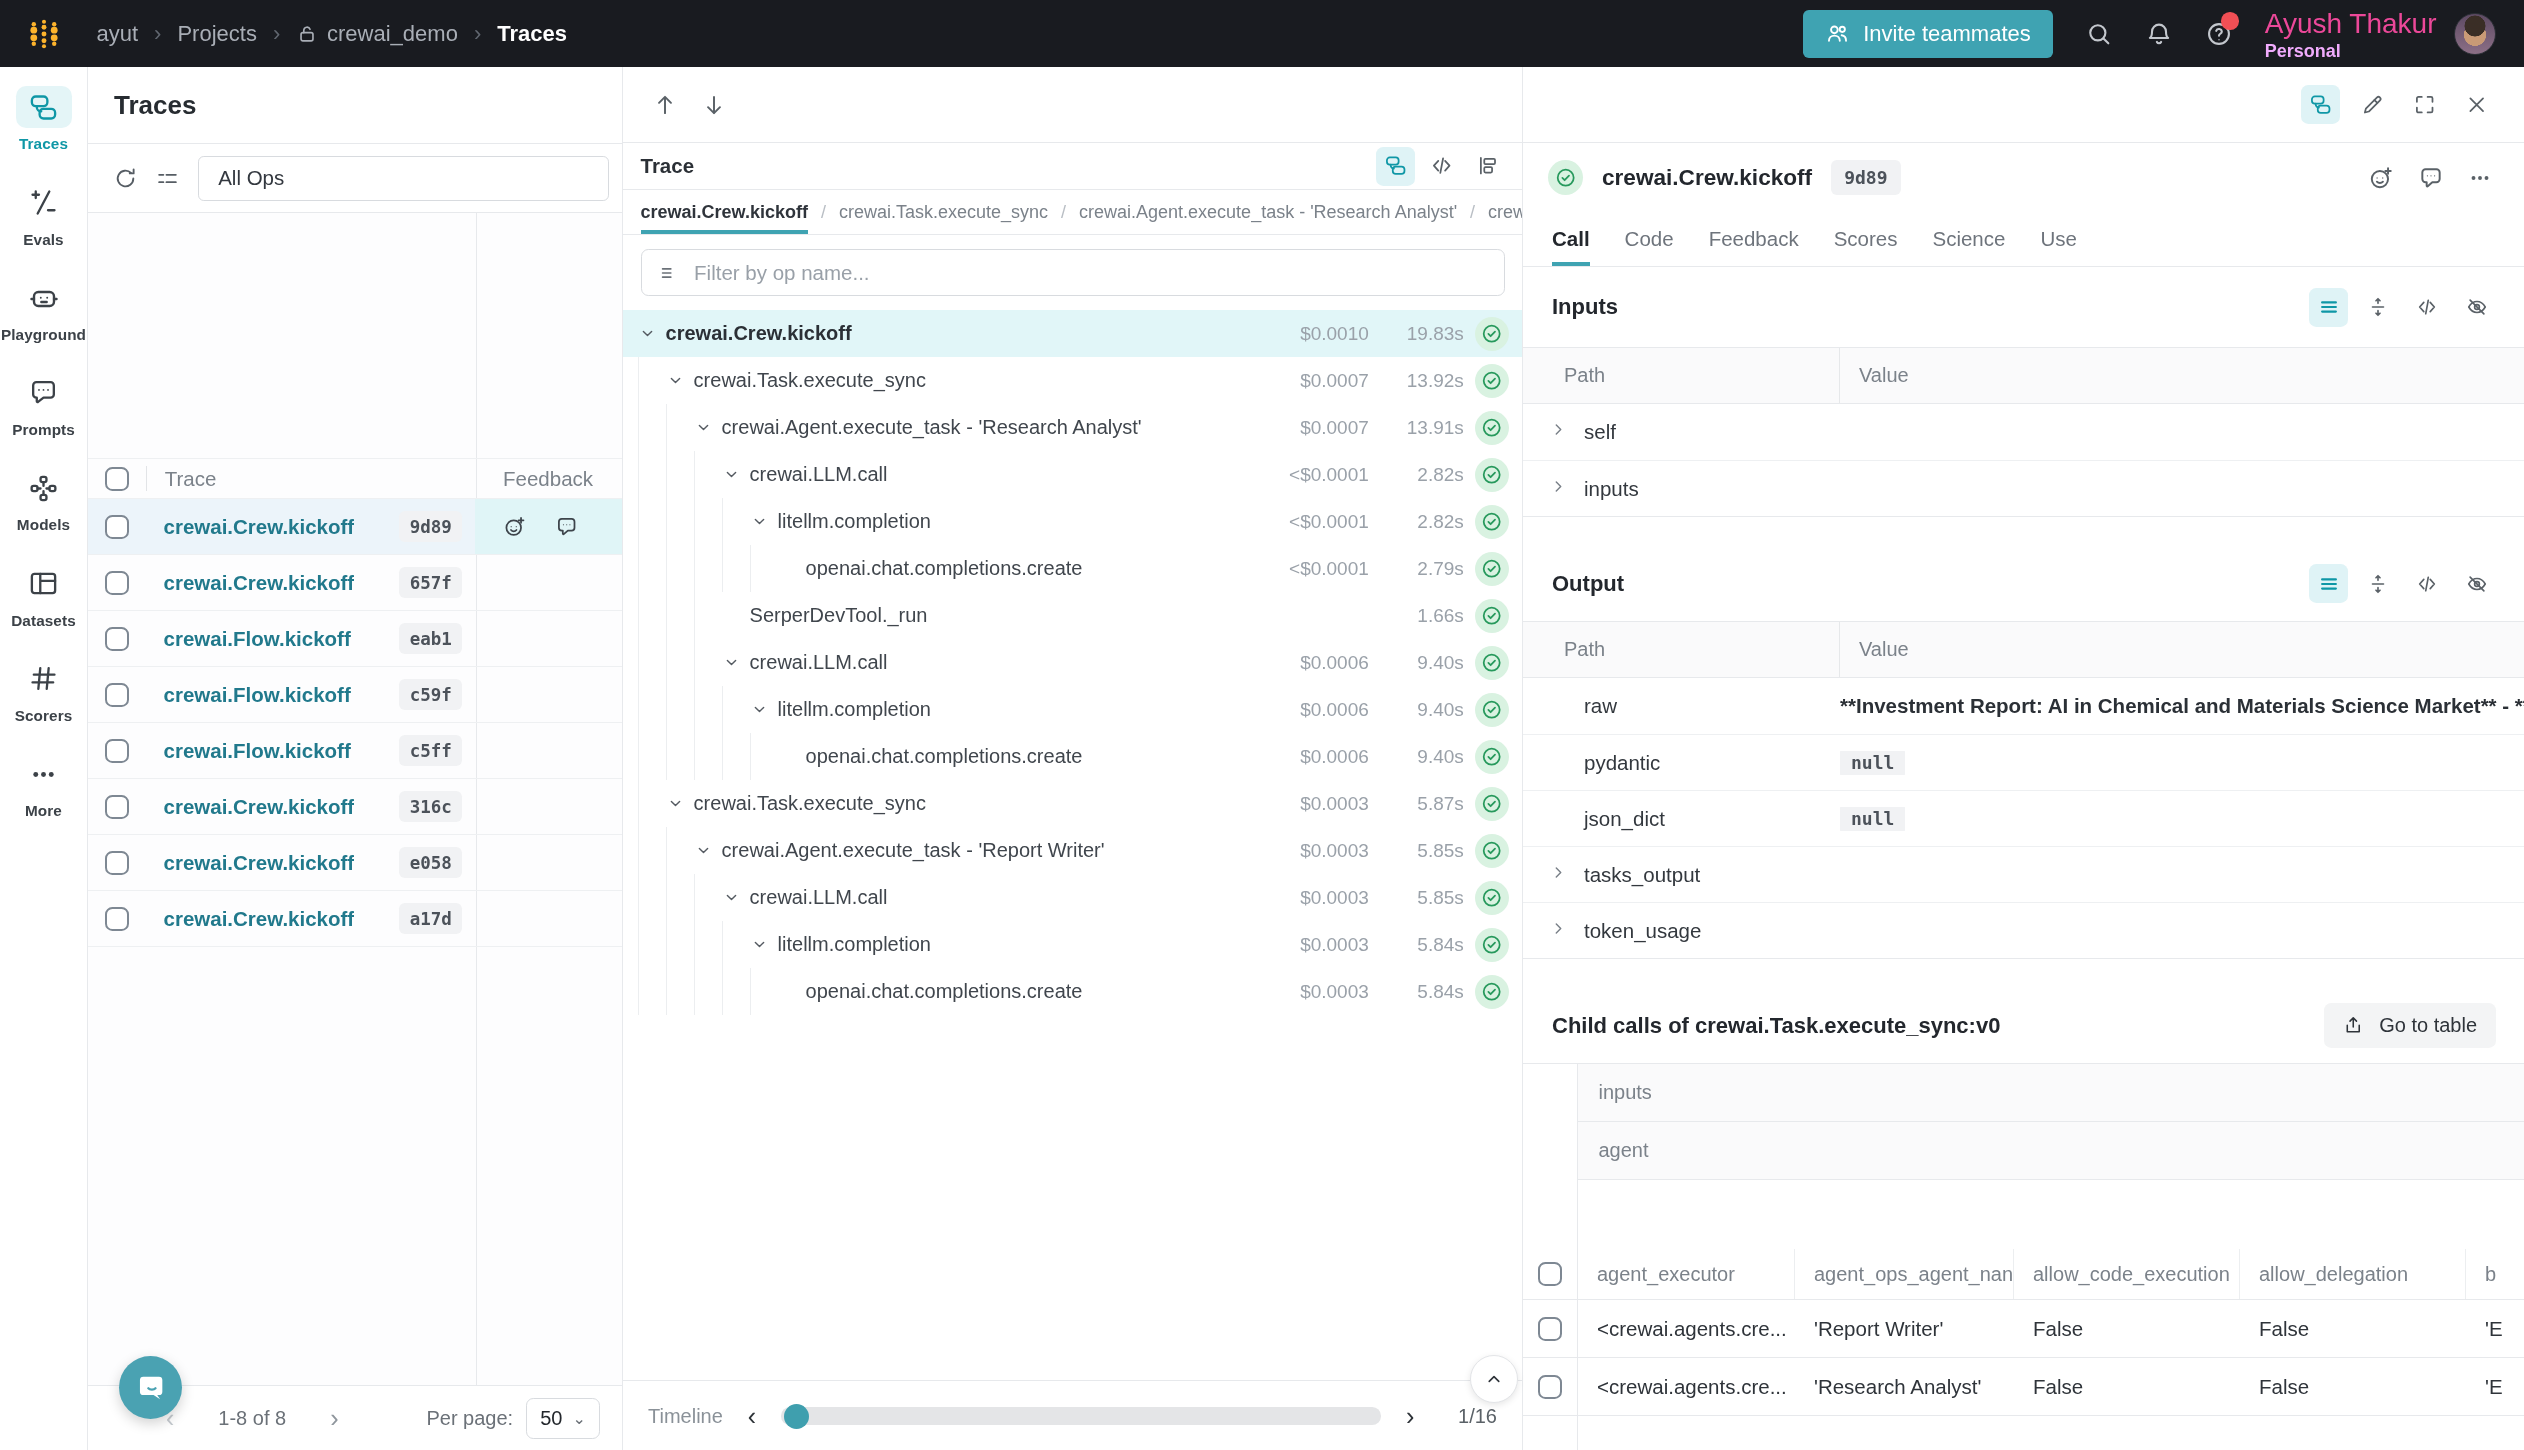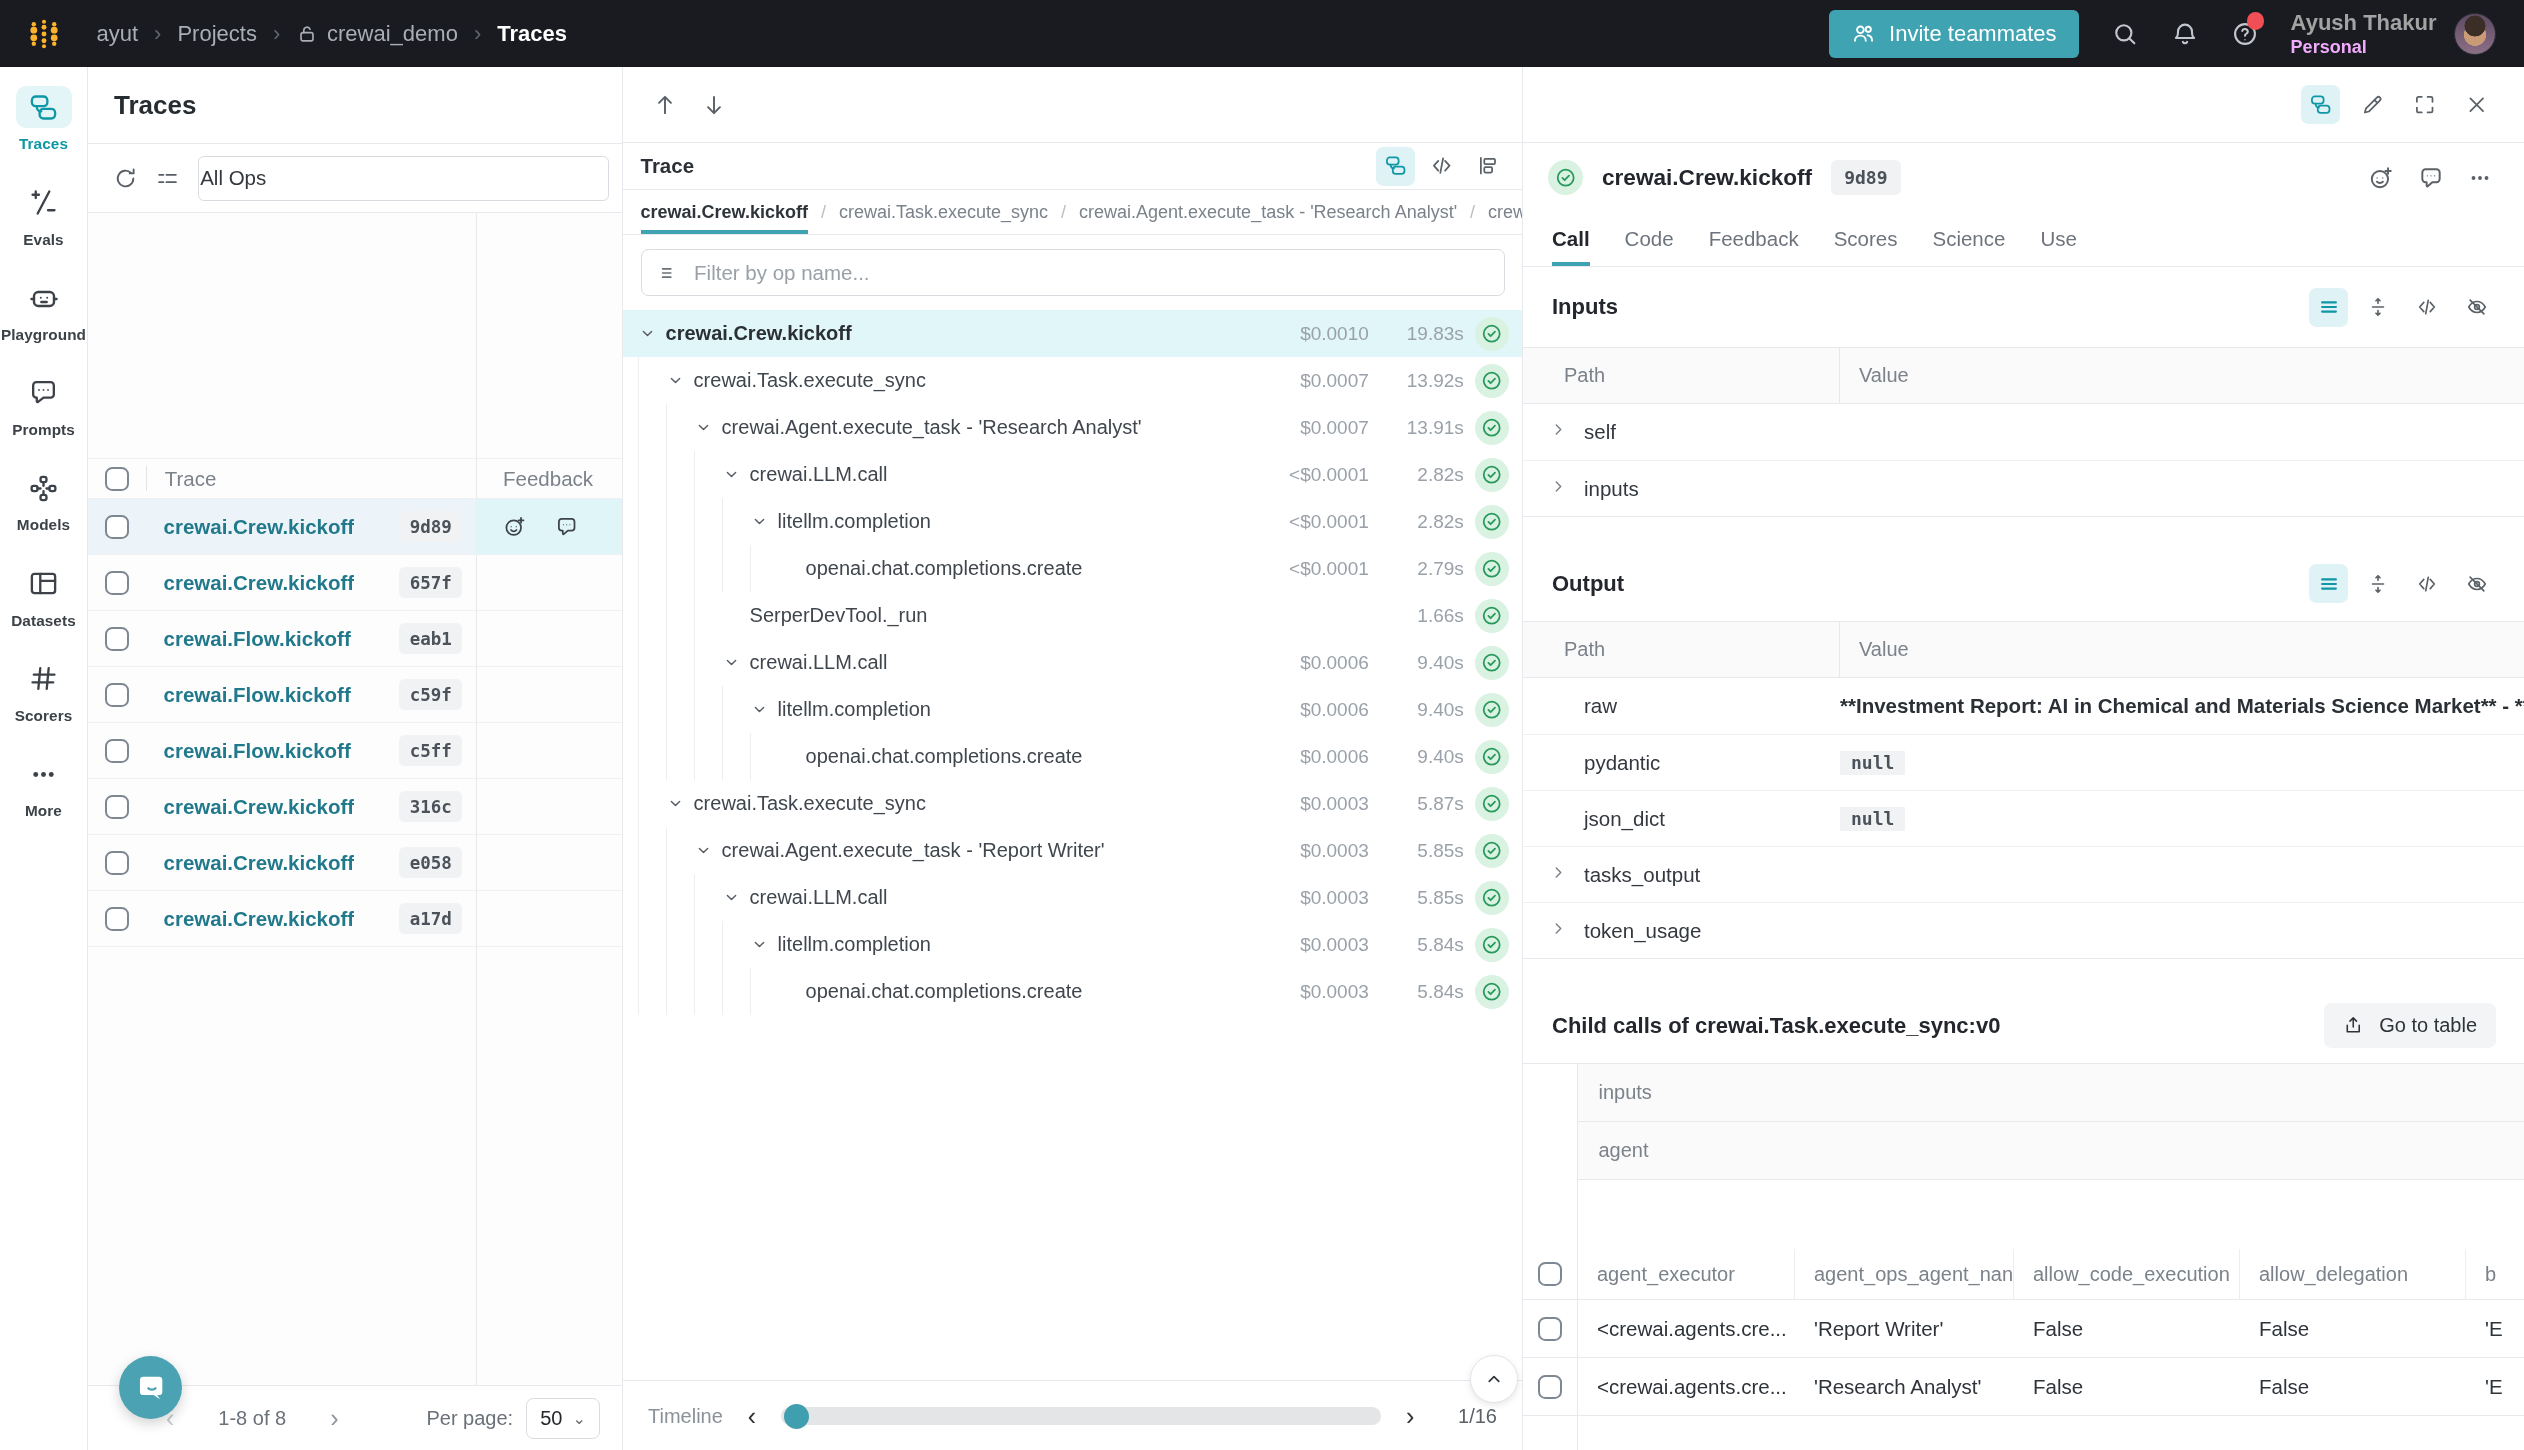--- a/index.html
+++ b/index.html
@@ -21,21 +21,21 @@
   .logo{width:47px;height:47px;display:flex;align-items:center;justify-content:center;margin-right:29px}
   .crumbs{display:flex;align-items:center;gap:16px;font-size:22px;color:#a9aeb6}
   .crumbs .sep{color:#60666f;font-size:22px}
   .crumb{display:flex;align-items:center;gap:8.8px;cursor:pointer}
   .crumb.last{color:#fff;font-weight:700}
   .tb-right{margin-left:auto;display:flex;align-items:center;gap:32px}
   .invite{background:var(--teal);border:none;color:#fff;height:48px;border-radius:5.8px;display:flex;align-items:center;gap:13px;padding:0 22px;font-size:22px;font-family:inherit;cursor:pointer}
   .tb-ic{color:#c3c7cd;position:relative;cursor:pointer}
   .tb-ic .dot{position:absolute;right:-5.8px;top:-7.3px;width:17.5px;height:17.5px;border-radius:50%;background:#f14f55}
   .userbox{display:flex;align-items:center;gap:17.5px;cursor:pointer}
-  .uname{font-size:22px;font-weight:700;color:#a3a3a3;line-height:1.25}
+  .uname{font-size:28px;font-weight:400;color:#ec4899;line-height:1.25}
   .uacct{font-size:18px;color:#f0abfc;font-weight:600}
   .avatar{width:42px;height:42px;border-radius:50%;background:
      radial-gradient(circle at 50% 30%, #3a2e26 0 30%, transparent 31%),
      radial-gradient(circle at 50% 52%, #c99a76 0 38%, transparent 39%),
      linear-gradient(180deg,#5d4a63 0%, #8c6f86 100%);border:1.5px solid #2c2f36}
 
   
   .app{display:flex;height:1384px;}
 
   
@@ -44,21 +44,21 @@
   .sb-icon{width:56px;height:42px;border-radius:10.2px;display:flex;align-items:center;justify-content:center;color:#3c4248}
   .sb-label{font-size:15.3px;font-weight:700;color:#3c4248;letter-spacing:0.1px}
   .sb-item.active .sb-icon{background:#e4f5f7;color:var(--teal-ink)}
   .sb-item.active .sb-label{color:var(--teal-ink)}
 
   
   .lpanel{width:535px;border-right:0.7px solid var(--bord);display:flex;flex-direction:column;flex-shrink:0;position:relative;background:#fff}
   .lp-head{height:77px;border-bottom:0.7px solid var(--bord);display:flex;align-items:center;padding-left:26px;font-size:26px;font-weight:700;color:#272c31}
   .lp-toolbar{height:69px;display:flex;align-items:center;padding:0 13px 0 16px;border-bottom:0.7px solid var(--bord)}
   .tool-btn{width:42px;height:42px;border:none;background:transparent;color:var(--icon);display:flex;align-items:center;justify-content:center;border-radius:5.8px;cursor:pointer}
-  .allops{flex:1;height:45px;border:1.1px solid #d8dbdf;border-radius:5.8px;display:flex;align-items:center;padding:0 1px;font-size:20.5px;color:#33383f;margin-left:10.2px;background:#fff;cursor:pointer}
+  .allops{flex:1;height:45px;border:1.1px solid #d8dbdf;border-radius:5.8px;display:flex;align-items:center;padding:0 19px;font-size:20.5px;color:#33383f;margin-left:10.2px;background:#fff;cursor:pointer}
   .lp-table{flex:1;position:relative;background:#fdfdfe;overflow:hidden}
   .fb-divider{position:absolute;left:388px;top:0;bottom:0;width:0.7px;background:var(--bord)}
   .lp-spacer{height:245px}
   .lrow{display:flex;align-items:stretch;height:56px;border-bottom:0.7px solid var(--bord-soft);position:relative}
   .lrow.hdr{height:41px;border-top:0.7px solid var(--bord-soft);color:var(--gray);font-size:20.5px}
   .c-check{width:58px;display:flex;align-items:center;justify-content:center;flex-shrink:0}
   .cb{width:24px;height:24px;border:2.2px solid #7e8893;border-radius:7.3px;background:#fff;cursor:pointer}
   .hdr .hsep{width:0.7px;background:#e2e4e7;margin:7.3px 0}
   .c-name{flex:1;display:flex;align-items:center;padding-left:17.5px;min-width:0}
   .hdr .c-name{padding-left:18px}

